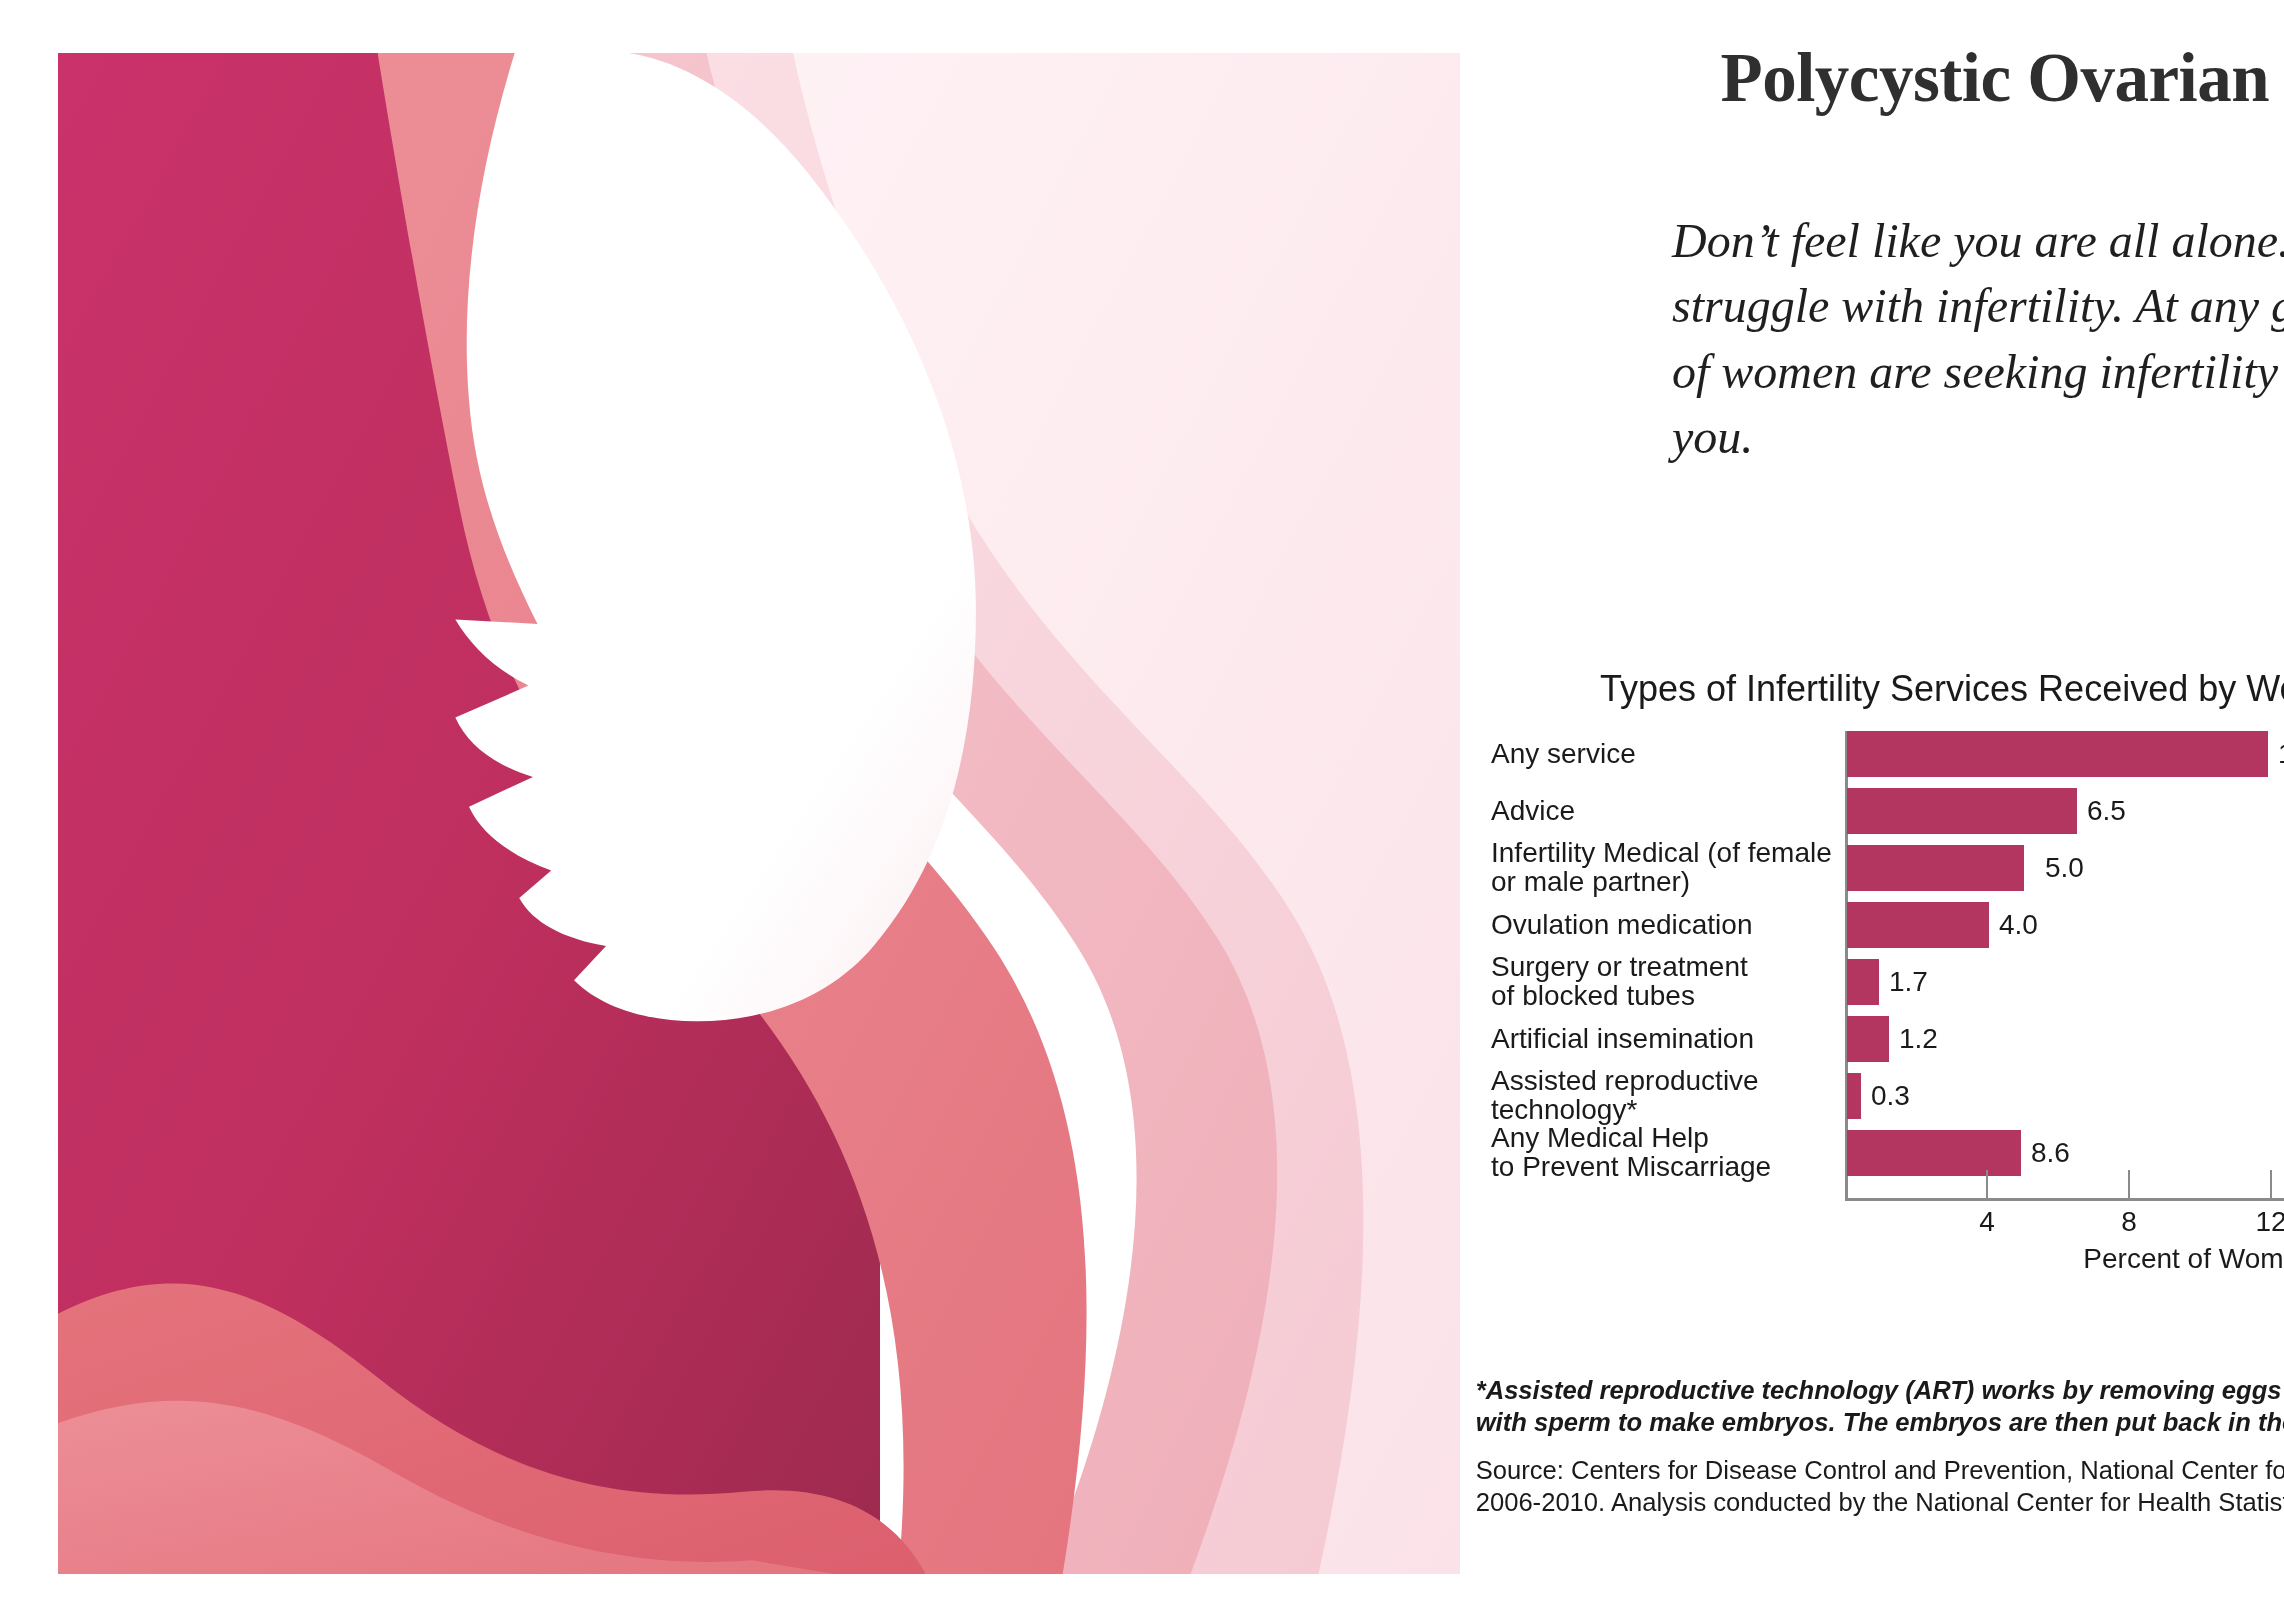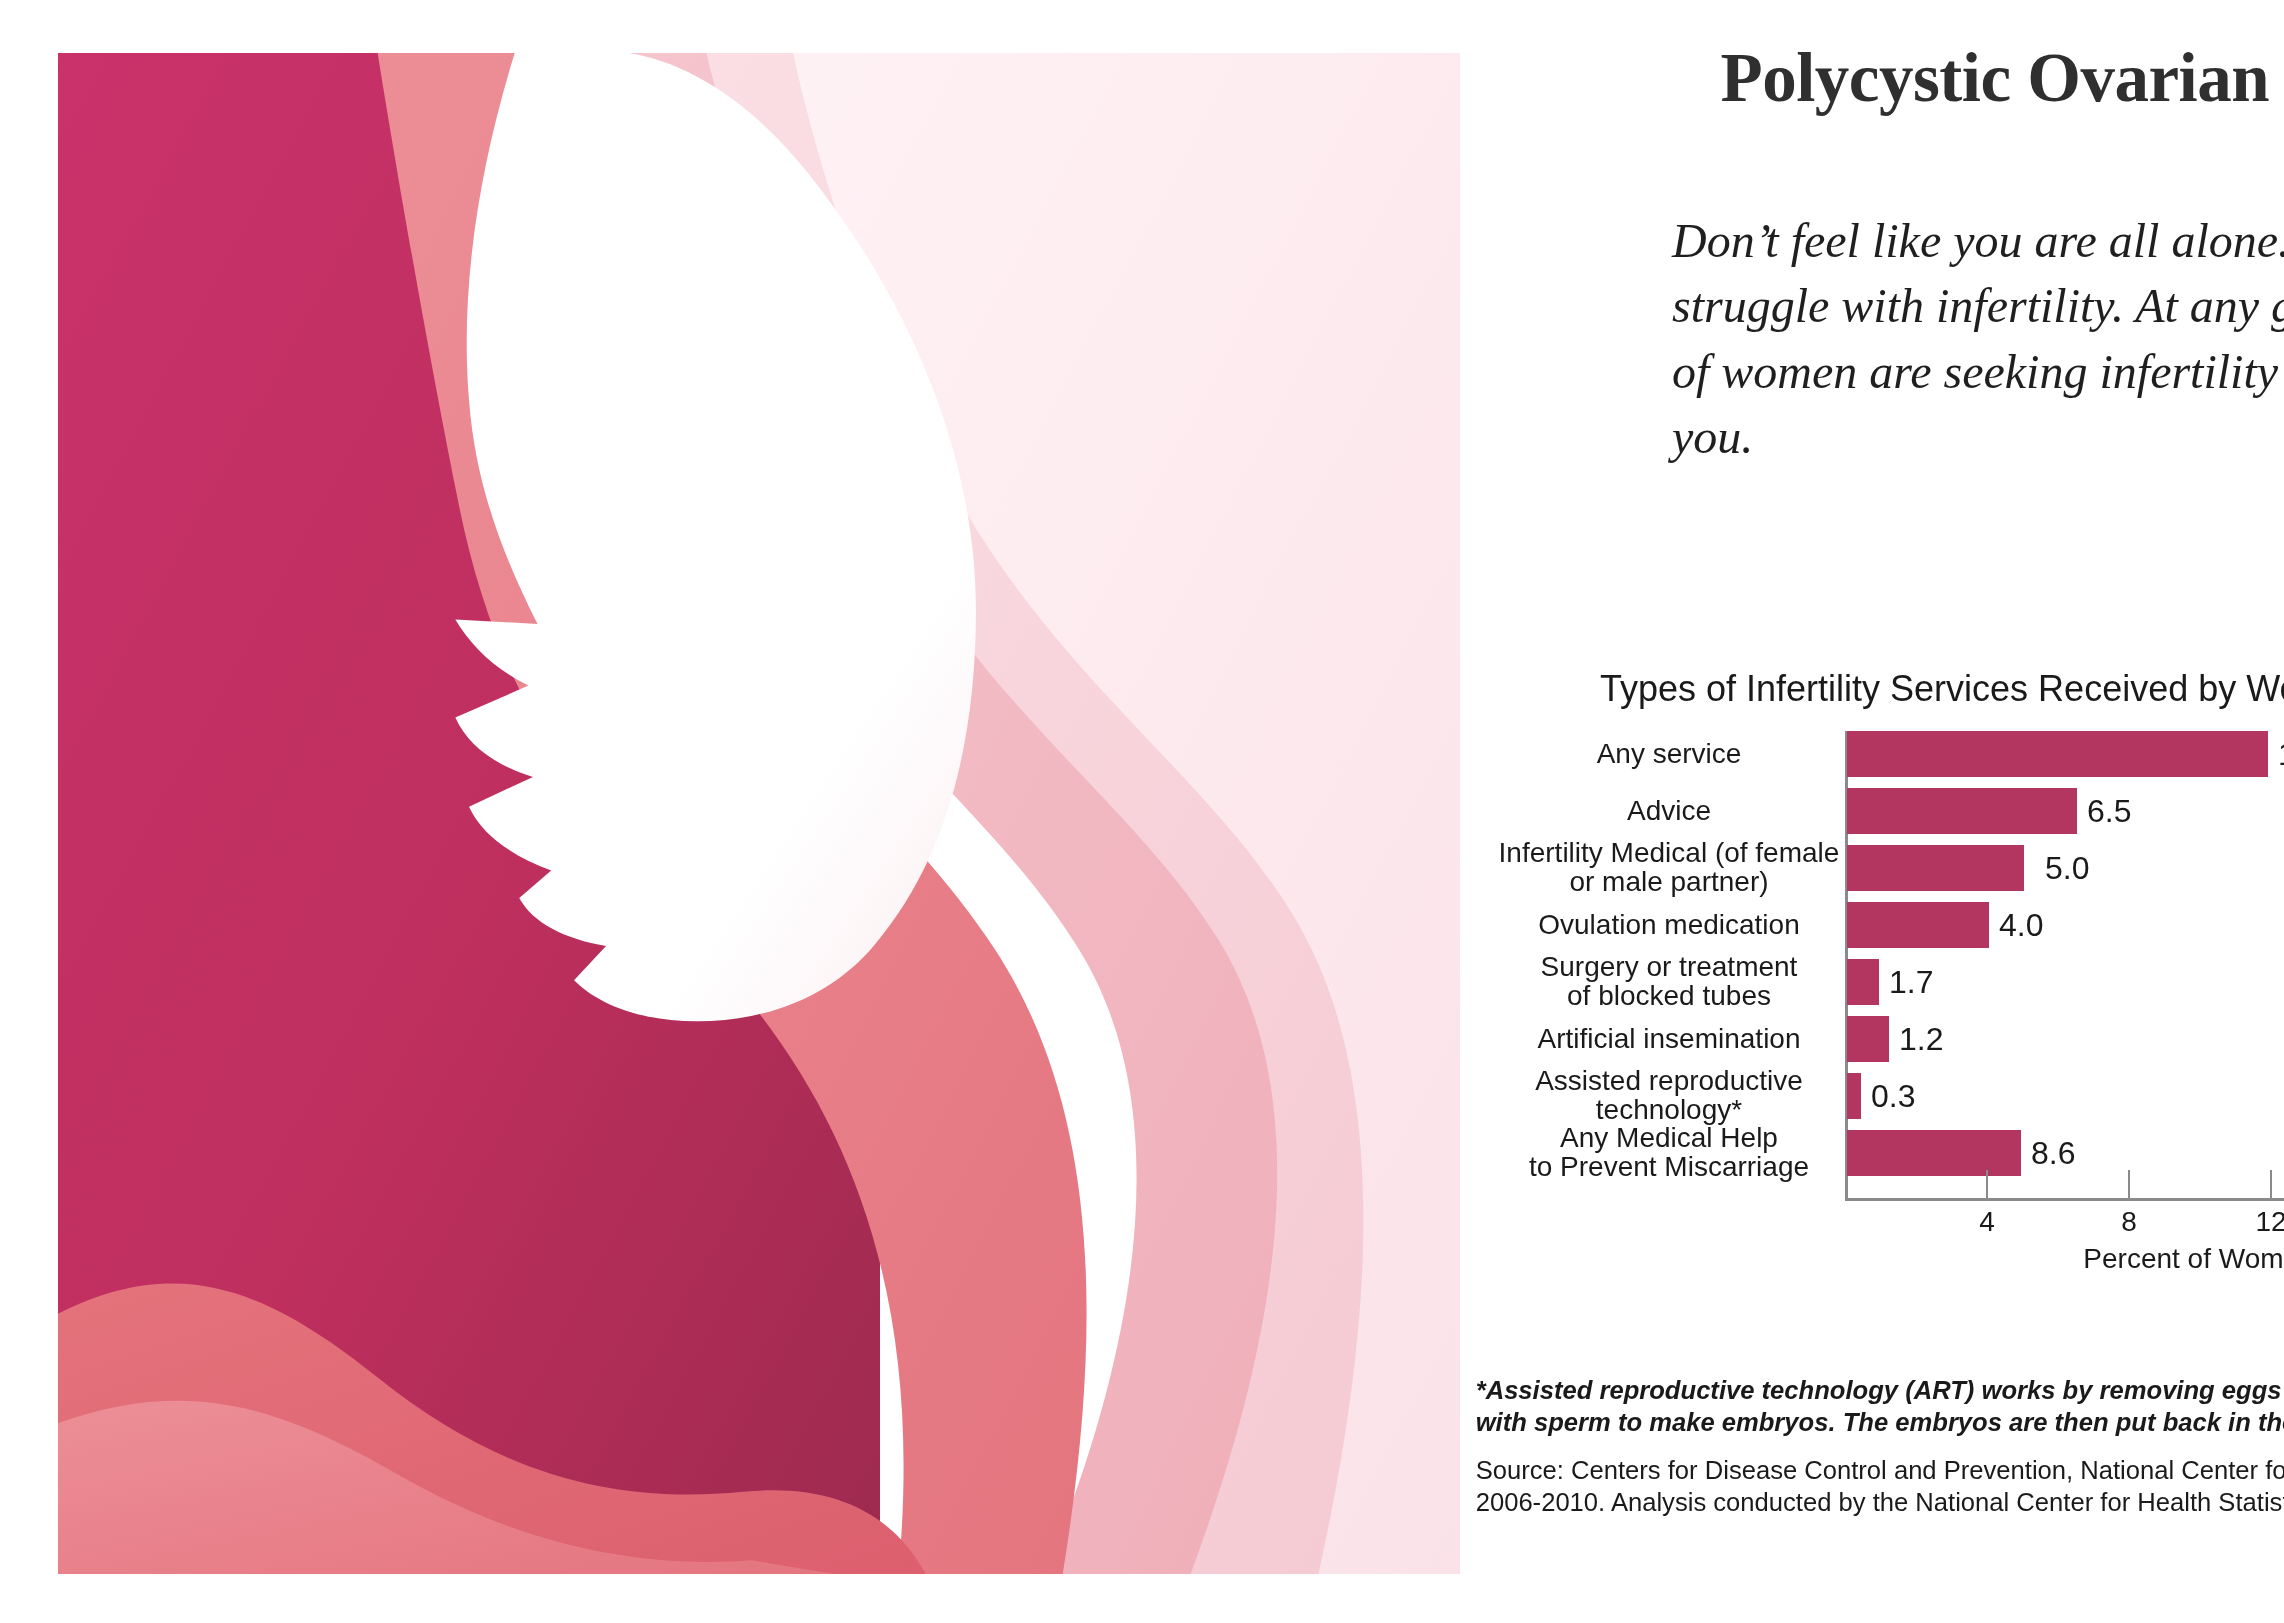--- a/index.html
+++ b/index.html
@@ -89,21 +89,21 @@
   }
   .chart-row {
     position: relative;
     height: 46px;
     margin-bottom: 11px;
   }
   .row-label {
     position: absolute;
     right: 1077px;          
     width: 356px;
-    text-align: center;
+    text-align: left;
     font-size: 28px;
     line-height: 1.02;
     color: #1a1a1a;
     top: 50%;
     transform: translateY(-50%);
     white-space: pre-line;
   }
   .bar-wrap {
     position: absolute;
     left: 385px;
@@ -114,21 +114,21 @@
     position: absolute;
     left: 0;
     top: 0;
     height: 100%;
     background: #b23660;
   }
   .bar-value {
     position: absolute;
     top: 50%;
     transform: translateY(-50%);
-    font-size: 32px;
+    font-size: 28px;
     color: #1a1a1a;
     white-space: nowrap;
     padding-left: 10px;
   }
 
   
   #y-axis-line {
     position: absolute;
     left: 383px;
     top: 0px;

